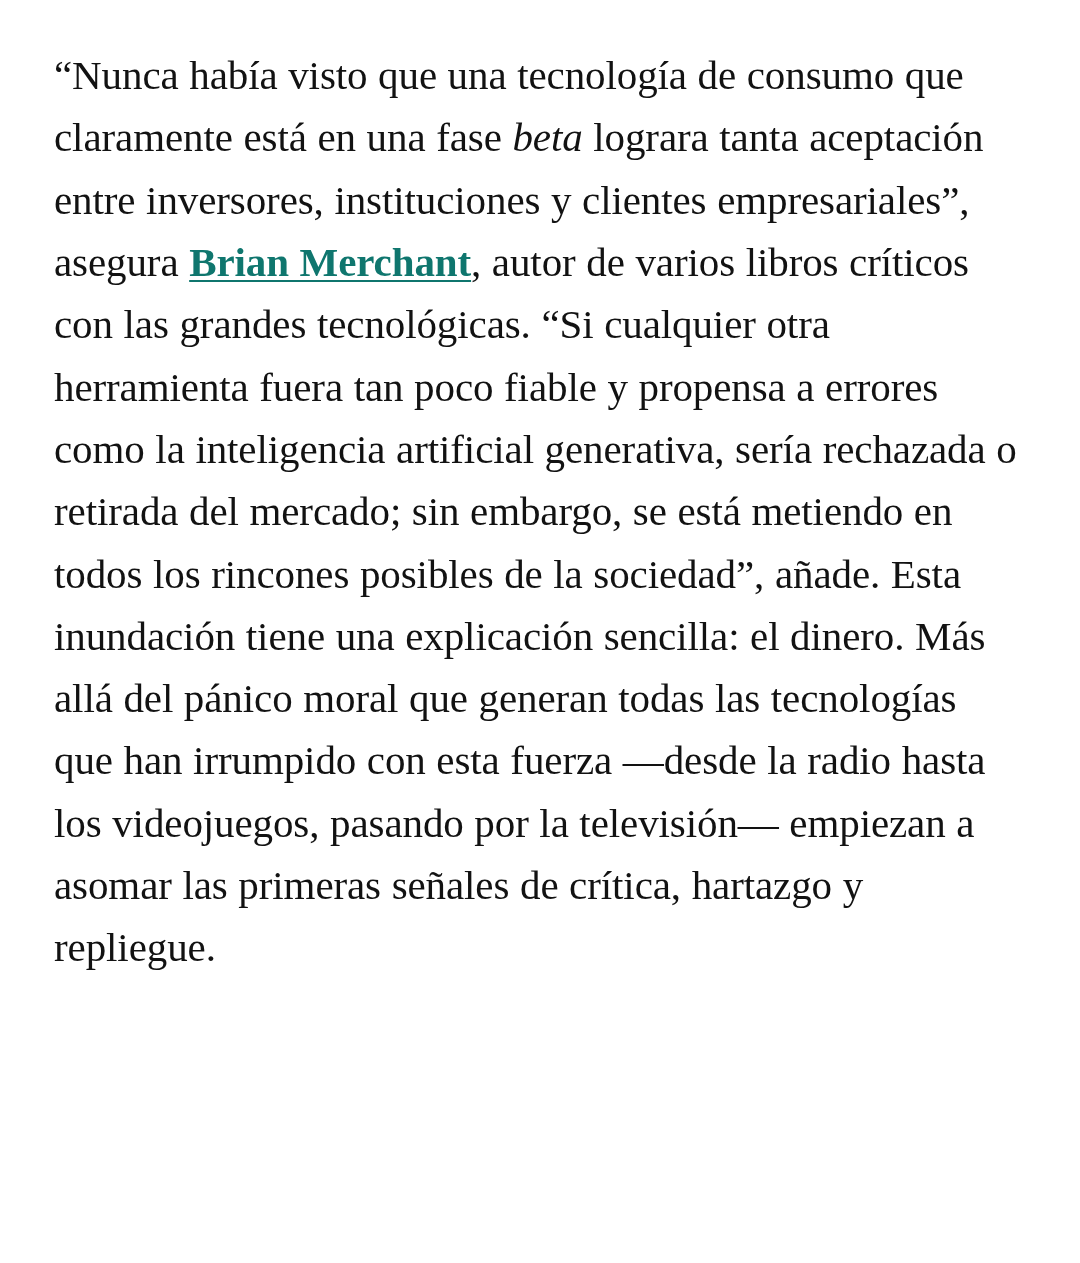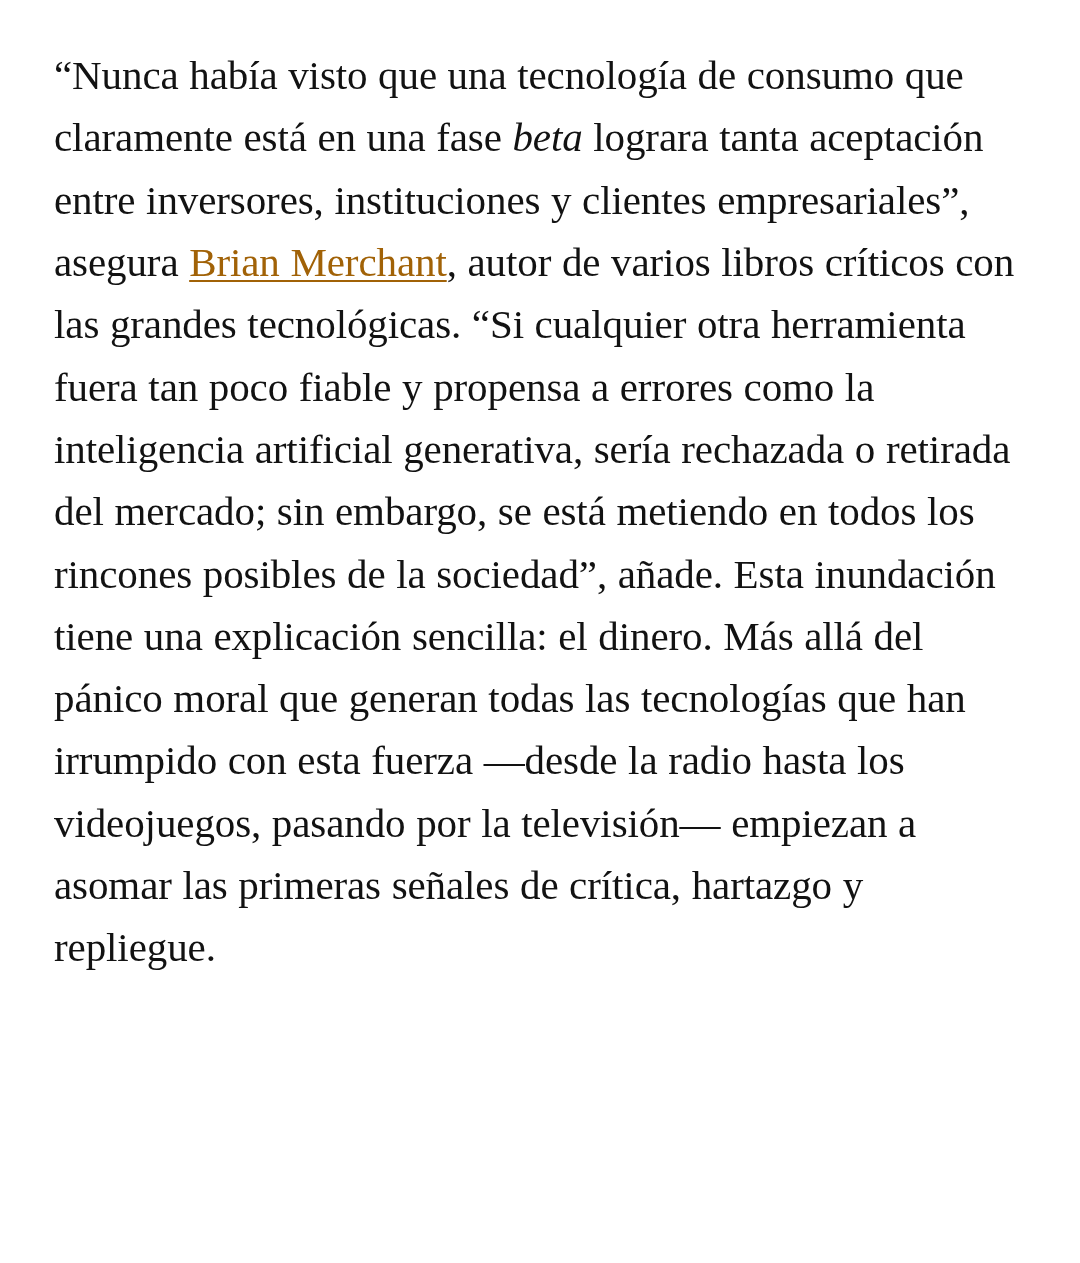--- a/index.html
+++ b/index.html
@@ -25,25 +25,26 @@
     letter-spacing: -0.1px;
     color: #121212;
     margin: 0;
     text-align: left;
     word-spacing: 0.5px;
   }
   .body-paragraph em {
     font-style: italic;
   }
   .inline-link {
-    color: #a16207;
+    color: #0f766e;
     text-decoration: underline;
     text-decoration-thickness: 2px;
     text-underline-offset: 4px;
     cursor: pointer;
+    font-weight: bold;
   }
 </style>
 </head>
 <body>
 
 <div class="article">
   <p class="body-paragraph"><span>“Nunca había visto que una tecnología de consumo que claramente está en una fase </span><em>beta</em><span> lograra tanta aceptación entre inversores, instituciones y clientes empresariales”, asegura </span><a class="inline-link" href="#">Brian Merchant</a><span>, autor de varios libros críticos con las grandes tecnológicas. “Si cualquier otra herramienta fuera tan poco fiable y propensa a errores como la inteligencia artificial generativa, sería rechazada o retirada del mercado; sin embargo, se está metiendo en todos los rincones posibles de la sociedad”, añade. Esta inundación tiene una explicación sencilla: el dinero. Más allá del pánico moral que generan todas las tecnologías que han irrumpido con esta fuerza —desde la radio hasta los videojuegos, pasando por la televisión— empiezan a asomar las primeras señales de crítica, hartazgo y repliegue.</span></p>
 </div>
 
 </body></html>

